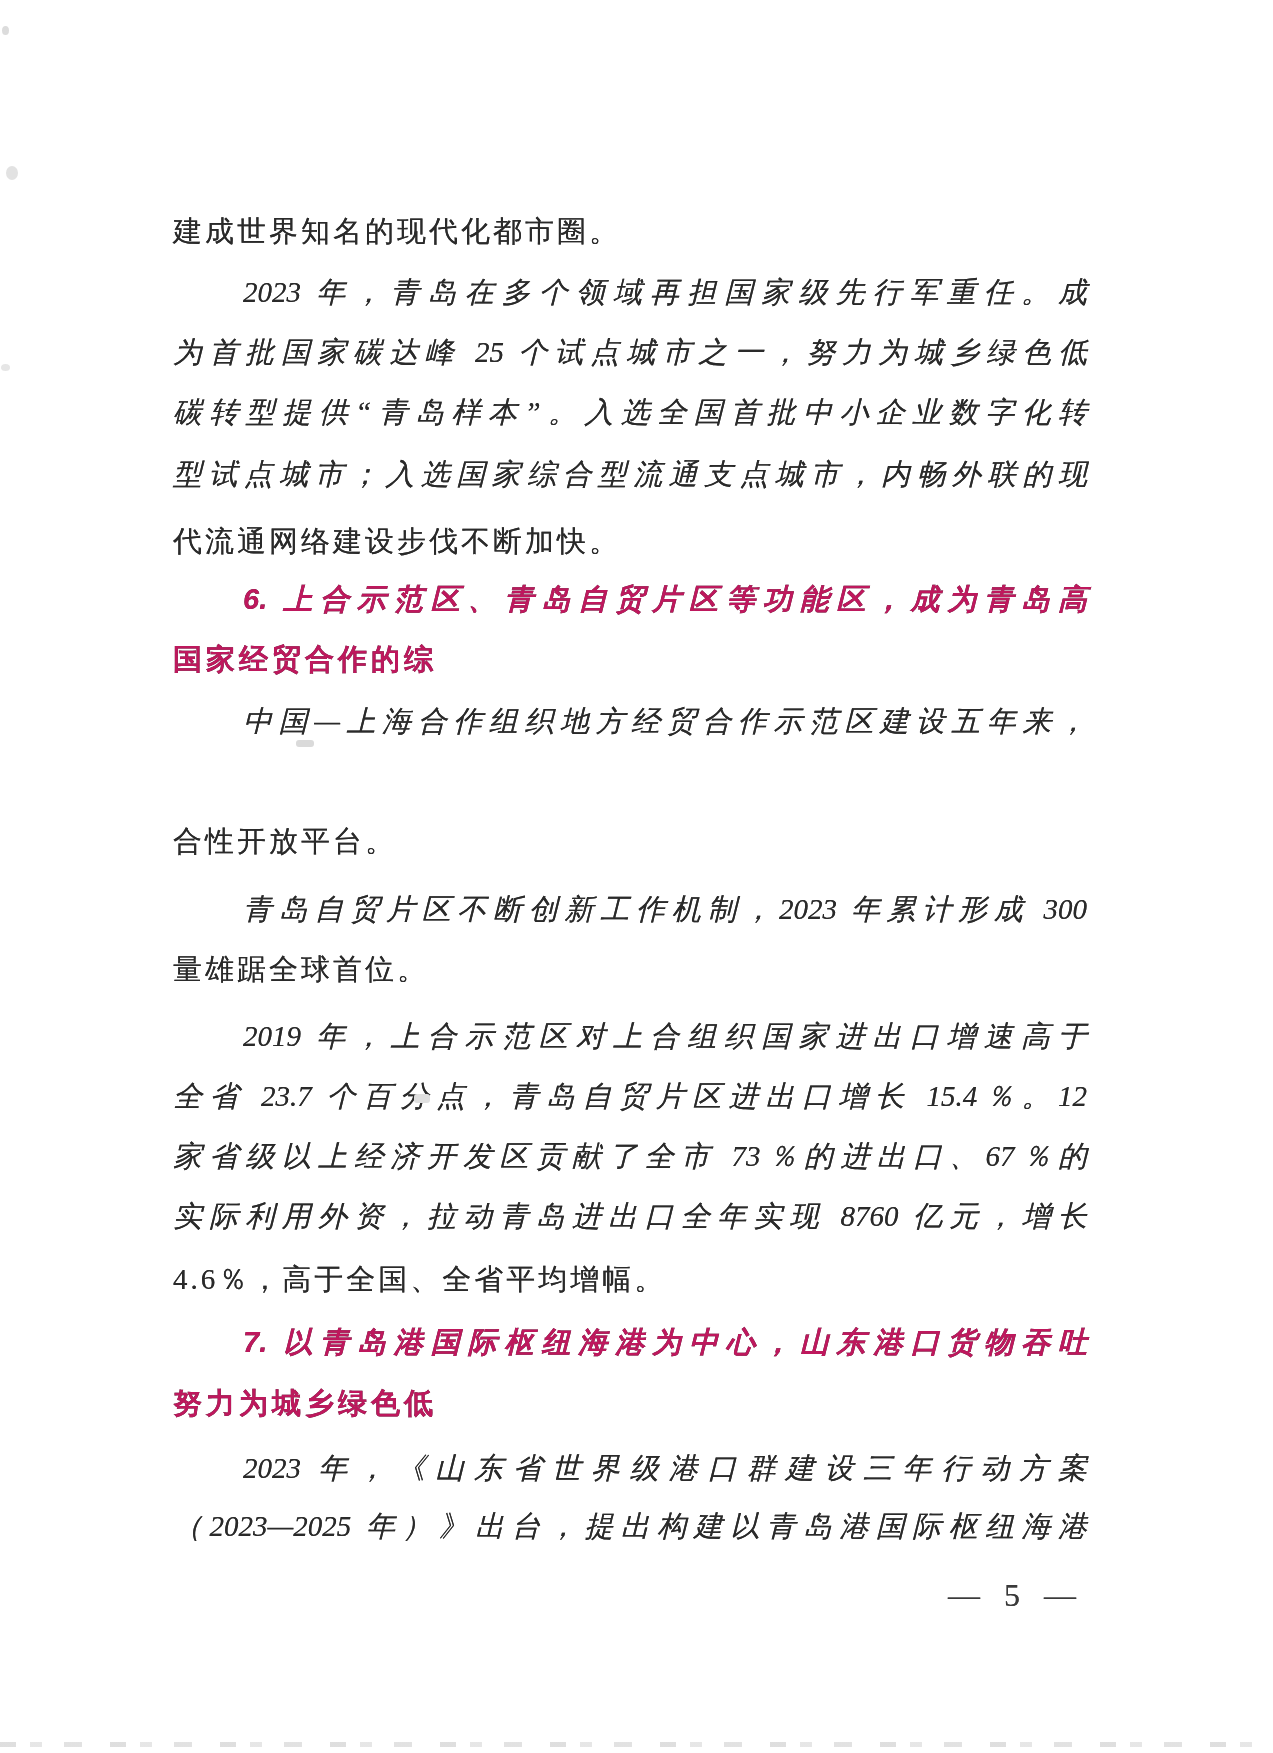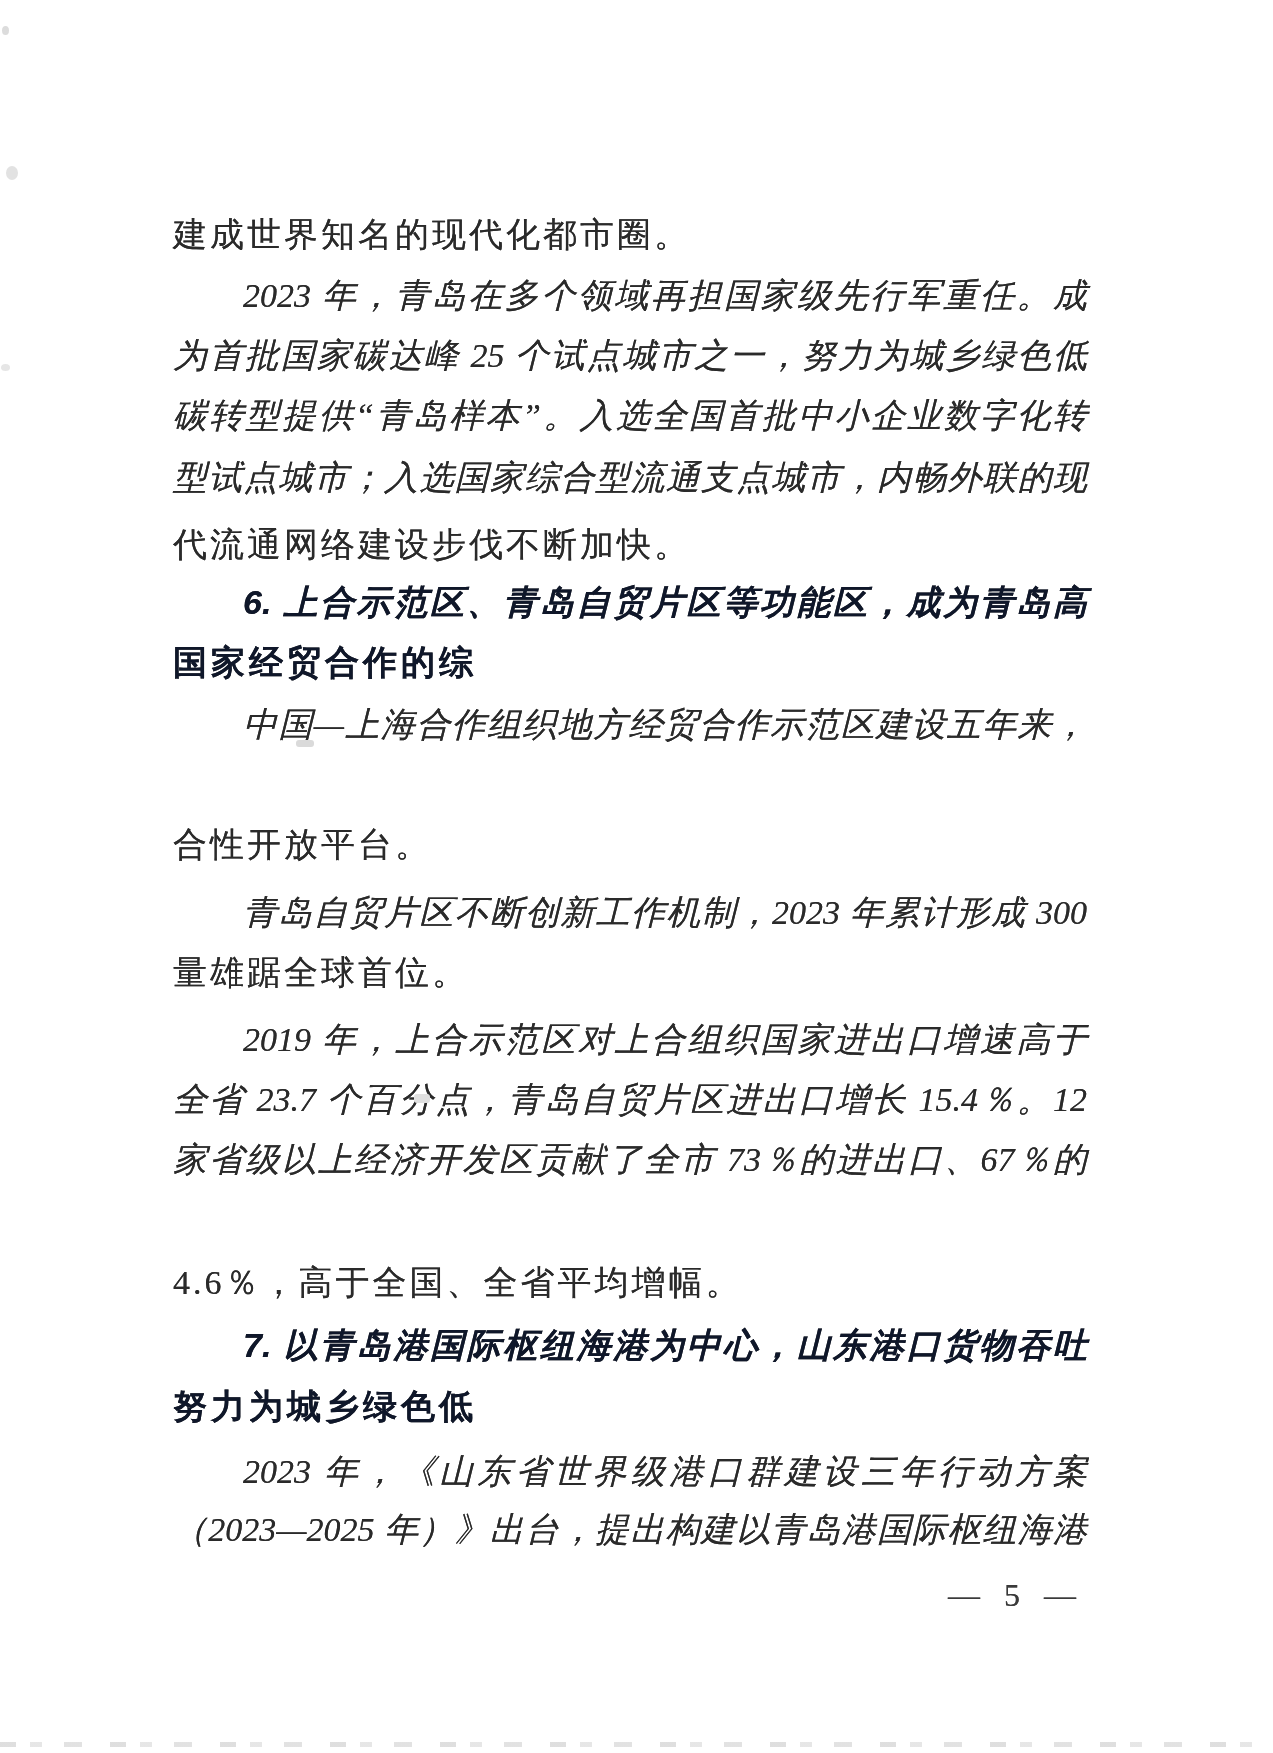--- a/index.html
+++ b/index.html
@@ -19,40 +19,40 @@
     position: absolute;
     inset: 0;
     background: #ffffff;
     overflow: hidden;
   }
   
   .line {
     position: absolute;
     left: 173px;
     width: 914px;
-    font-size: 34px;
+    font-size: 29px;
     line-height: 1.1;
     letter-spacing: 3px;
     white-space: nowrap;
     text-shadow: 0 0 0.5px #4a4a4a;
   }
   .line.fill {
     letter-spacing: normal;
     white-space: normal;
     text-align: justify;
     text-align-last: justify;
     font-style: italic;
   }
   .line.indent {
     text-indent: 70px;
   }
   .line.heading {
     font-family: "Liberation Sans", sans-serif;
     font-weight: 700;
-    color: #0f172a;
+    color: #be185d;
     letter-spacing: 4px;
     text-shadow: 0 0 0.6px #333;
   }
   .line.heading.fill {
     letter-spacing: normal;
   }
   .page-number {
     position: absolute;
     top: 1577px;
     left: 948px;
@@ -98,20 +98,21 @@
   <div class="line" style="top:526px">代流通网络建设步伐不断加快。</div>
   <div class="line heading fill indent" style="top:584px">6. 上合示范区、青岛自贸片区等功能区，成为青岛高</div>
   <div class="line heading" style="top:644px">国家经贸合作的综</div>
   <div class="line fill indent" style="top:706px">中国—上海合作组织地方经贸合作示范区建设五年来，</div>
   <div class="line" style="top:826px">合性开放平台。</div>
   <div class="line fill indent" style="top:894px">青岛自贸片区不断创新工作机制，2023 年累计形成 300</div>
   <div class="line" style="top:954px">量雄踞全球首位。</div>
   <div class="line fill indent" style="top:1021px">2019 年，上合示范区对上合组织国家进出口增速高于</div>
   <div class="line fill" style="top:1081px">全省 23.7 个百分点，青岛自贸片区进出口增长 15.4％。12</div>
   <div class="line fill" style="top:1141px">家省级以上经济开发区贡献了全市 73％的进出口、67％的</div>
+  <div class="line fill" style="top:1201px">实际利用外资，拉动青岛进出口全年实现 8760 亿元，增长</div>
   <div class="line" style="top:1264px">4.6％，高于全国、全省平均增幅。</div>
   <div class="line heading fill indent" style="top:1327px">7. 以青岛港国际枢纽海港为中心，山东港口货物吞吐</div>
   <div class="line heading" style="top:1388px">努力为城乡绿色低</div>
   <div class="line fill indent" style="top:1453px">2023 年，《山东省世界级港口群建设三年行动方案</div>
   <div class="line fill" style="top:1511px">（2023—2025 年）》出台，提出构建以青岛港国际枢纽海港</div>
 
   <div class="page-number">— 5 —</div>
 
   <div class="edge-artifact"></div>
   <div class="speck s1"></div>

